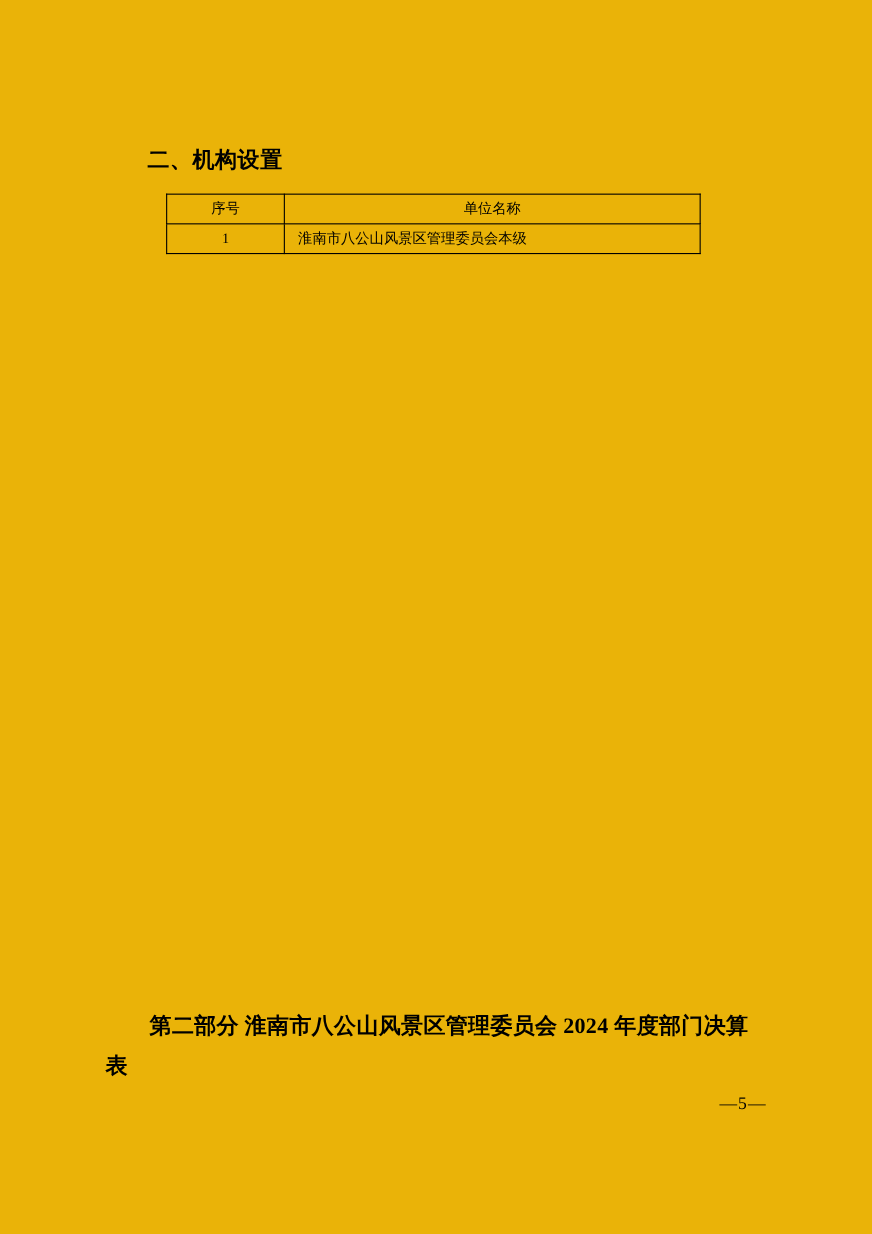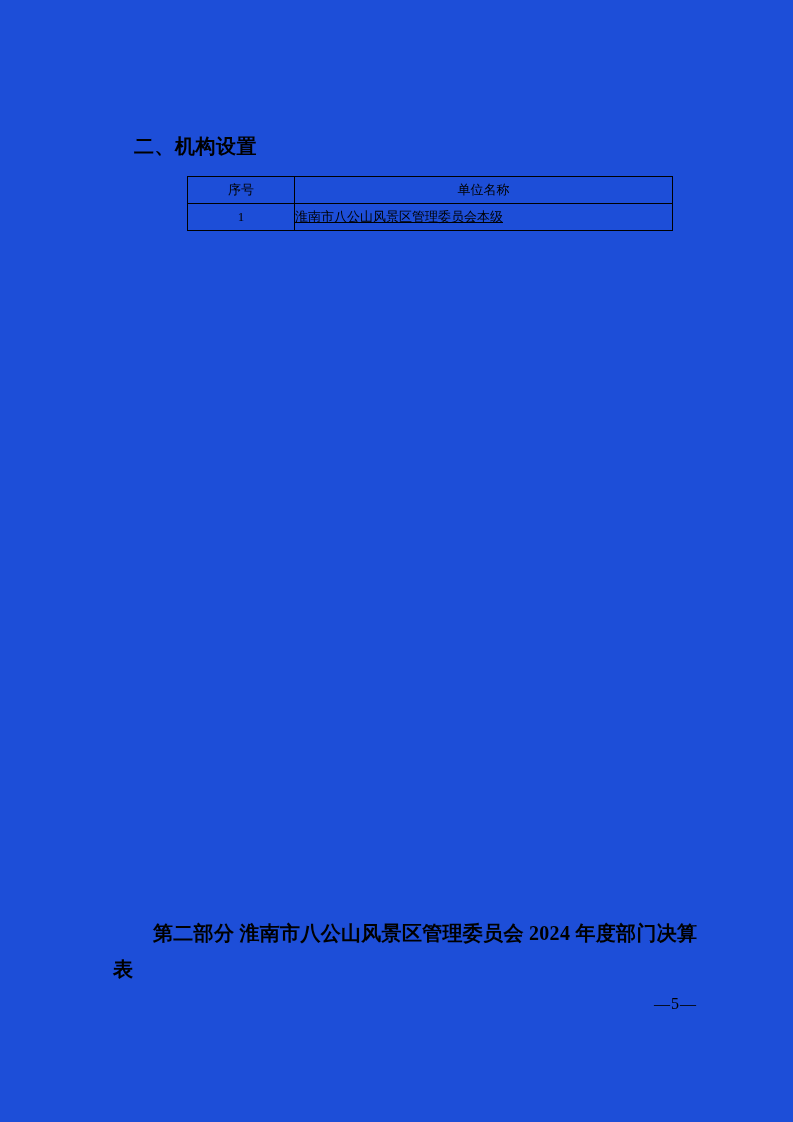--- a/index.html
+++ b/index.html
@@ -8,21 +8,21 @@
     background: #ffffff;
   }
   body {
     font-family: "Liberation Serif", "DejaVu Serif", serif;
     color: #000000;
   }
   .page {
     position: relative;
     width: 793px;
     height: 1122px;
-    background: #1d4ed8;
+    background: #eab308;
     overflow: hidden;
     box-sizing: border-box;
   }
   .content {
     position: absolute;
     left: 96px;
     top: 130px;
     width: 604px;
   }
   .heading {
@@ -47,45 +47,43 @@
   }
   .tbl-wrap {
     margin-top: 10px;
     margin-left: 55px;
     width: 486px;
   }
   table.unit-table {
     border-collapse: collapse;
     width: 100%;
     table-layout: fixed;
-    margin-left: 36px;
   }
   table.unit-table td,
   table.unit-table th {
     border: 1px solid #000000;
     font-size: 13px;
     font-weight: normal;
     height: 26px;
     padding: 0 4px;
     font-family: "Liberation Serif", "DejaVu Serif", serif;
   }
   table.unit-table .col-no {
     width: 98px;
     text-align: center;
   }
   table.unit-table .col-name-head {
   }
   table.unit-table .col-name-cell {
     text-align: left;
-    padding-left: 0;
-    text-decoration: underline;
+    padding-left: 12px;
   }
   .part-title {
     position: absolute;
-    left: 113px;
+    left: 96px;
     top: 915px;
     width: 604px;
     font-size: 20px;
     font-weight: bold;
     line-height: 36px;
     text-indent: 40px;
     letter-spacing: 0.3px;
   }
   .page-number {
     position: absolute;

